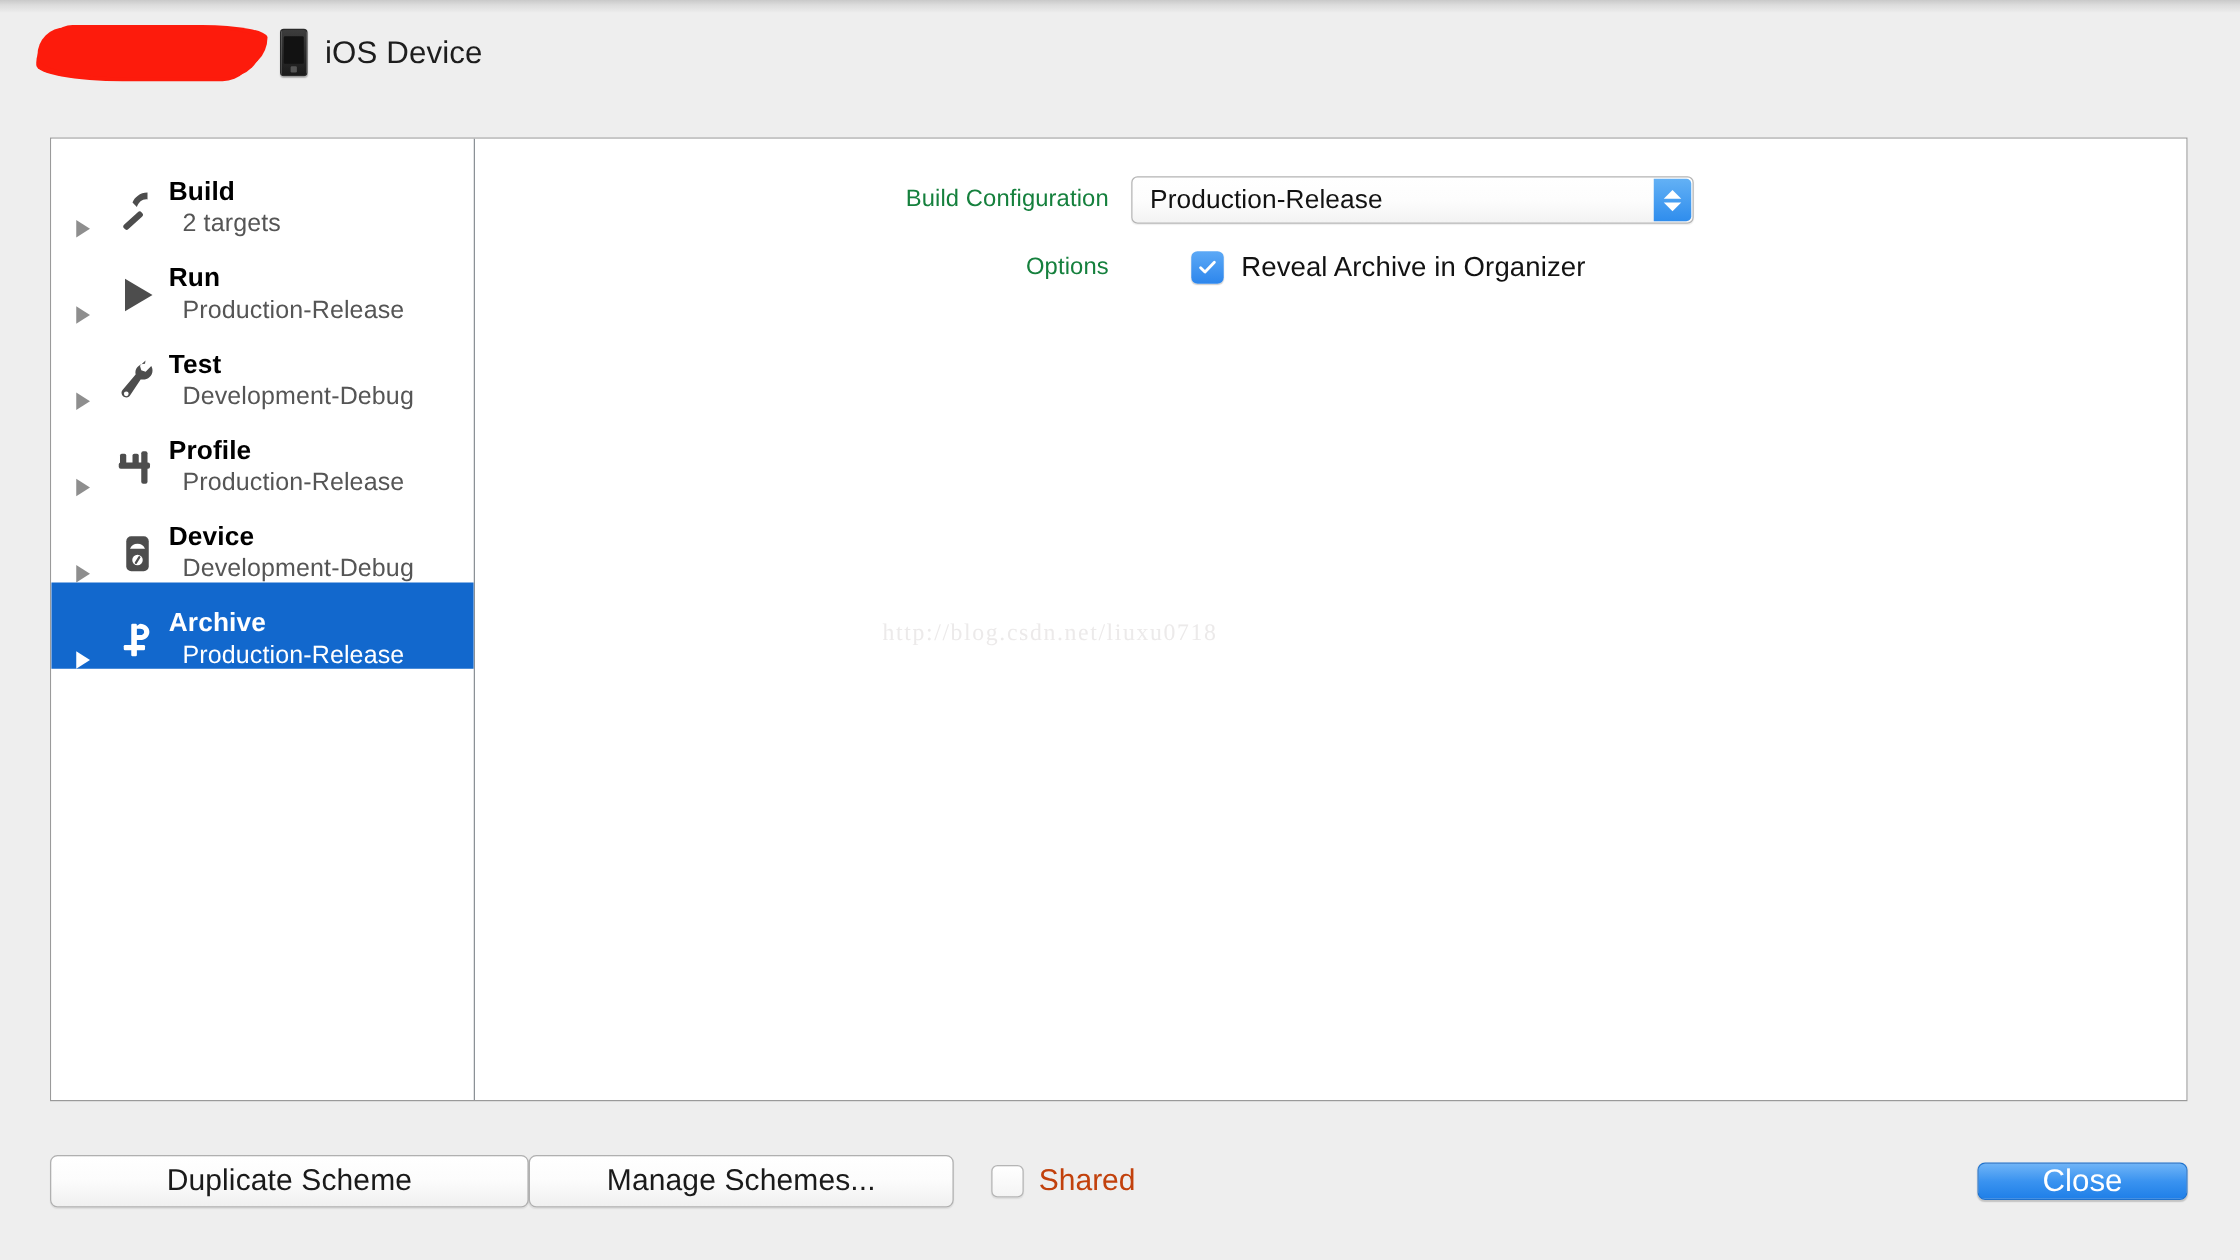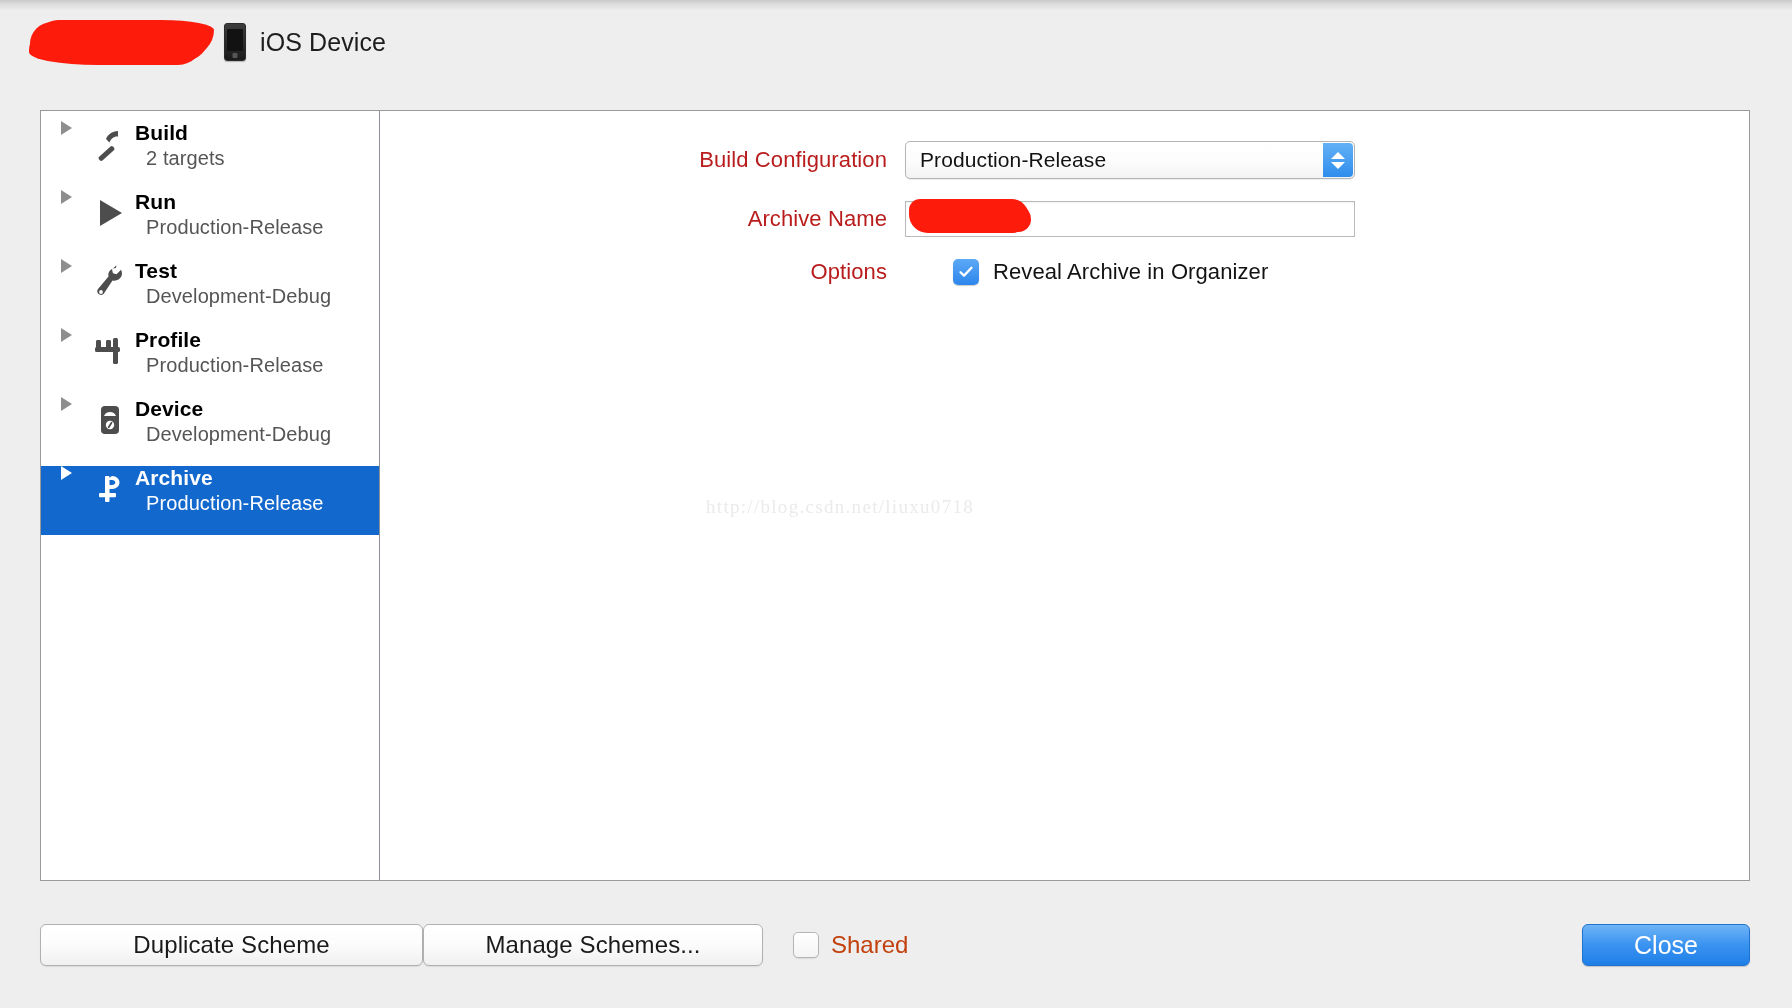--- a/index.html
+++ b/index.html
@@ -95,21 +95,21 @@
     min-width: 339px;
     border-right: 1px solid #8b9196;
     background: #ffffff;
     box-sizing: border-box;
     padding-top: 10px;
     overflow: hidden;
   }
   .scheme-row {
     height: 69px;
     display: flex;
-    align-items: flex-start;
+    align-items: flex-end;
     padding-left: 20px;
     box-sizing: border-box;
   }
   .scheme-row.selected {
     background: #1268cd;
   }
   .disclosure {
     width: 22px;
     min-width: 22px;
     display: flex;
@@ -170,22 +170,22 @@
     display: flex;
     align-items: center;
     margin-bottom: 22px;
   }
   .form-label {
     width: 525px;
     min-width: 525px;
     text-align: right;
     padding-right: 18px;
     box-sizing: border-box;
-    font-size: 22px;
-    color: #b91c1c;
+    font-size: 19px;
+    color: #15803d;
     letter-spacing: 0.1px;
   }
 
   
   .popup-button {
     position: relative;
     width: 450px;
     height: 38px;
     border: 1px solid #b4b4b4;
     border-radius: 5px;
@@ -329,21 +329,21 @@
   }
   .shared-label {
     margin-left: 12px;
     font-size: 24px;
     color: #c2410c;
   }
   #close-button {
     position: absolute;
     right: 42px;
     width: 168px;
-    height: 42px;
+    height: 30px;
     border-radius: 6px;
     border: 1px solid #1f72cd;
     background: linear-gradient(to bottom, #6fb4f7 0%, #3a93f0 50%, #1f7fe8 100%);
     box-shadow: 0 1px 1px rgba(0,0,0,0.18);
     display: flex;
     align-items: center;
     justify-content: center;
     font-size: 25px;
     color: #ffffff;
     box-sizing: border-box;
@@ -473,26 +473,20 @@
         <div class="form-label">Build Configuration</div>
         <div class="popup-button">
           <div class="popup-value">Production-Release</div>
           <div class="popup-stepper">
             <div class="chev up"></div>
             <div class="chev down"></div>
           </div>
         </div>
       </div>
 
-      <div class="form-row">
-        <div class="form-label">Archive Name</div>
-        <div class="text-field">
-          <div class="redaction-archive-name"></div>
-        </div>
-      </div>
 
       <div class="form-row">
         <div class="form-label">Options</div>
         <div class="checkbox-wrap">
           <div class="checkbox">
             <svg width="18" height="18" viewBox="0 0 18 18" aria-hidden="true">
               <path d="M3.5 9.2 L7 12.6 L14.5 4.8" stroke="#ffffff" stroke-width="2.3" fill="none" stroke-linecap="round" stroke-linejoin="round"></path>
             </svg>
           </div>
           <div class="checkbox-label">Reveal Archive in Organizer</div>

